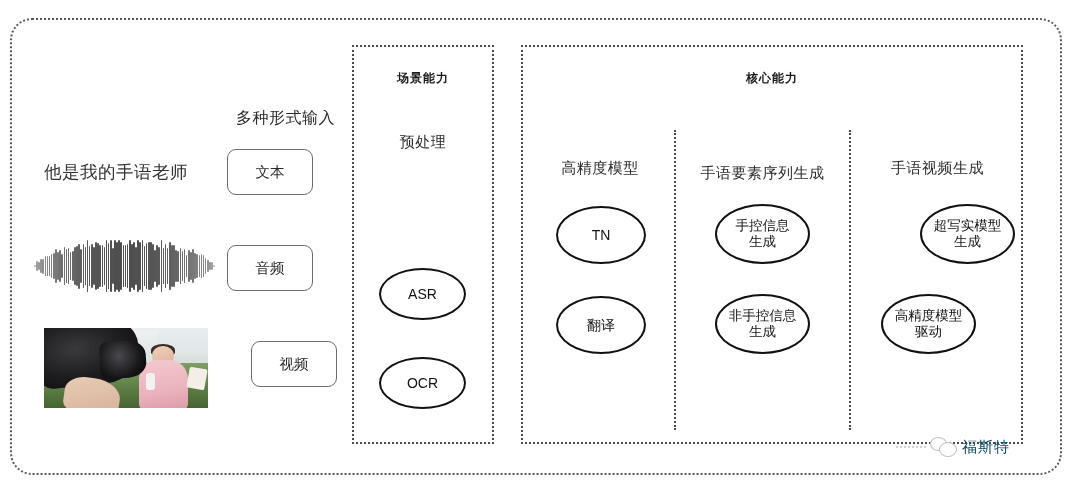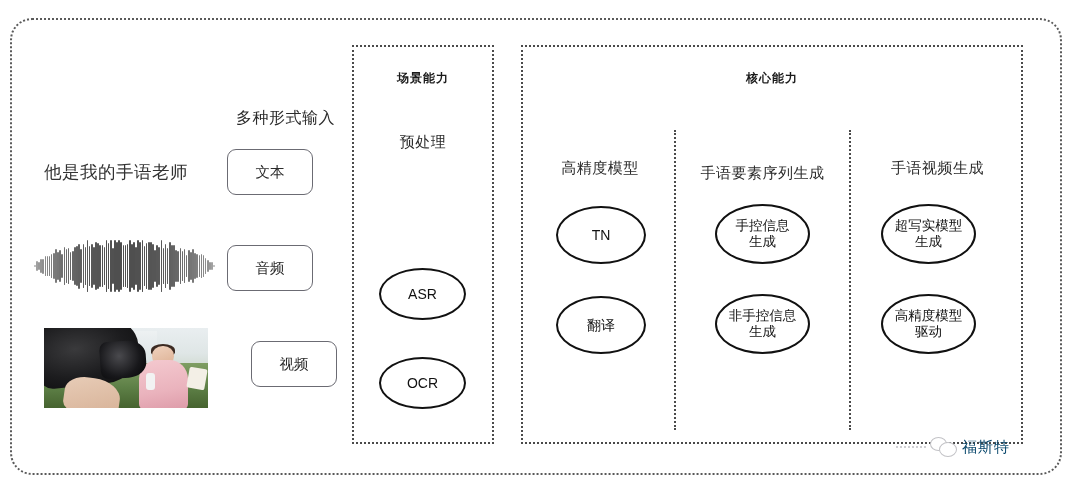--- a/index.html
+++ b/index.html
@@ -297,21 +297,21 @@
     </span>
   </div>
   <div class="ellipse two-line" style="left:715px;top:294px;width:95px;height:60px;">
     <span>
       <span>非手控信息</span><br>
       <span>生成</span>
     </span>
   </div>
 
   <div class="sub-title" style="left:855px;top:159px;width:165px;">手语视频生成</div>
-  <div class="ellipse two-line" style="left:881px;top:204px;width:95px;height:60px;">
+  <div class="ellipse two-line" style="left:920px;top:204px;width:95px;height:60px;">
     <span>
       <span>超写实模型</span><br>
       <span>生成</span>
     </span>
   </div>
   <div class="ellipse two-line" style="left:881px;top:294px;width:95px;height:60px;">
     <span>
       <span>高精度模型</span><br>
       <span>驱动</span>
     </span>

